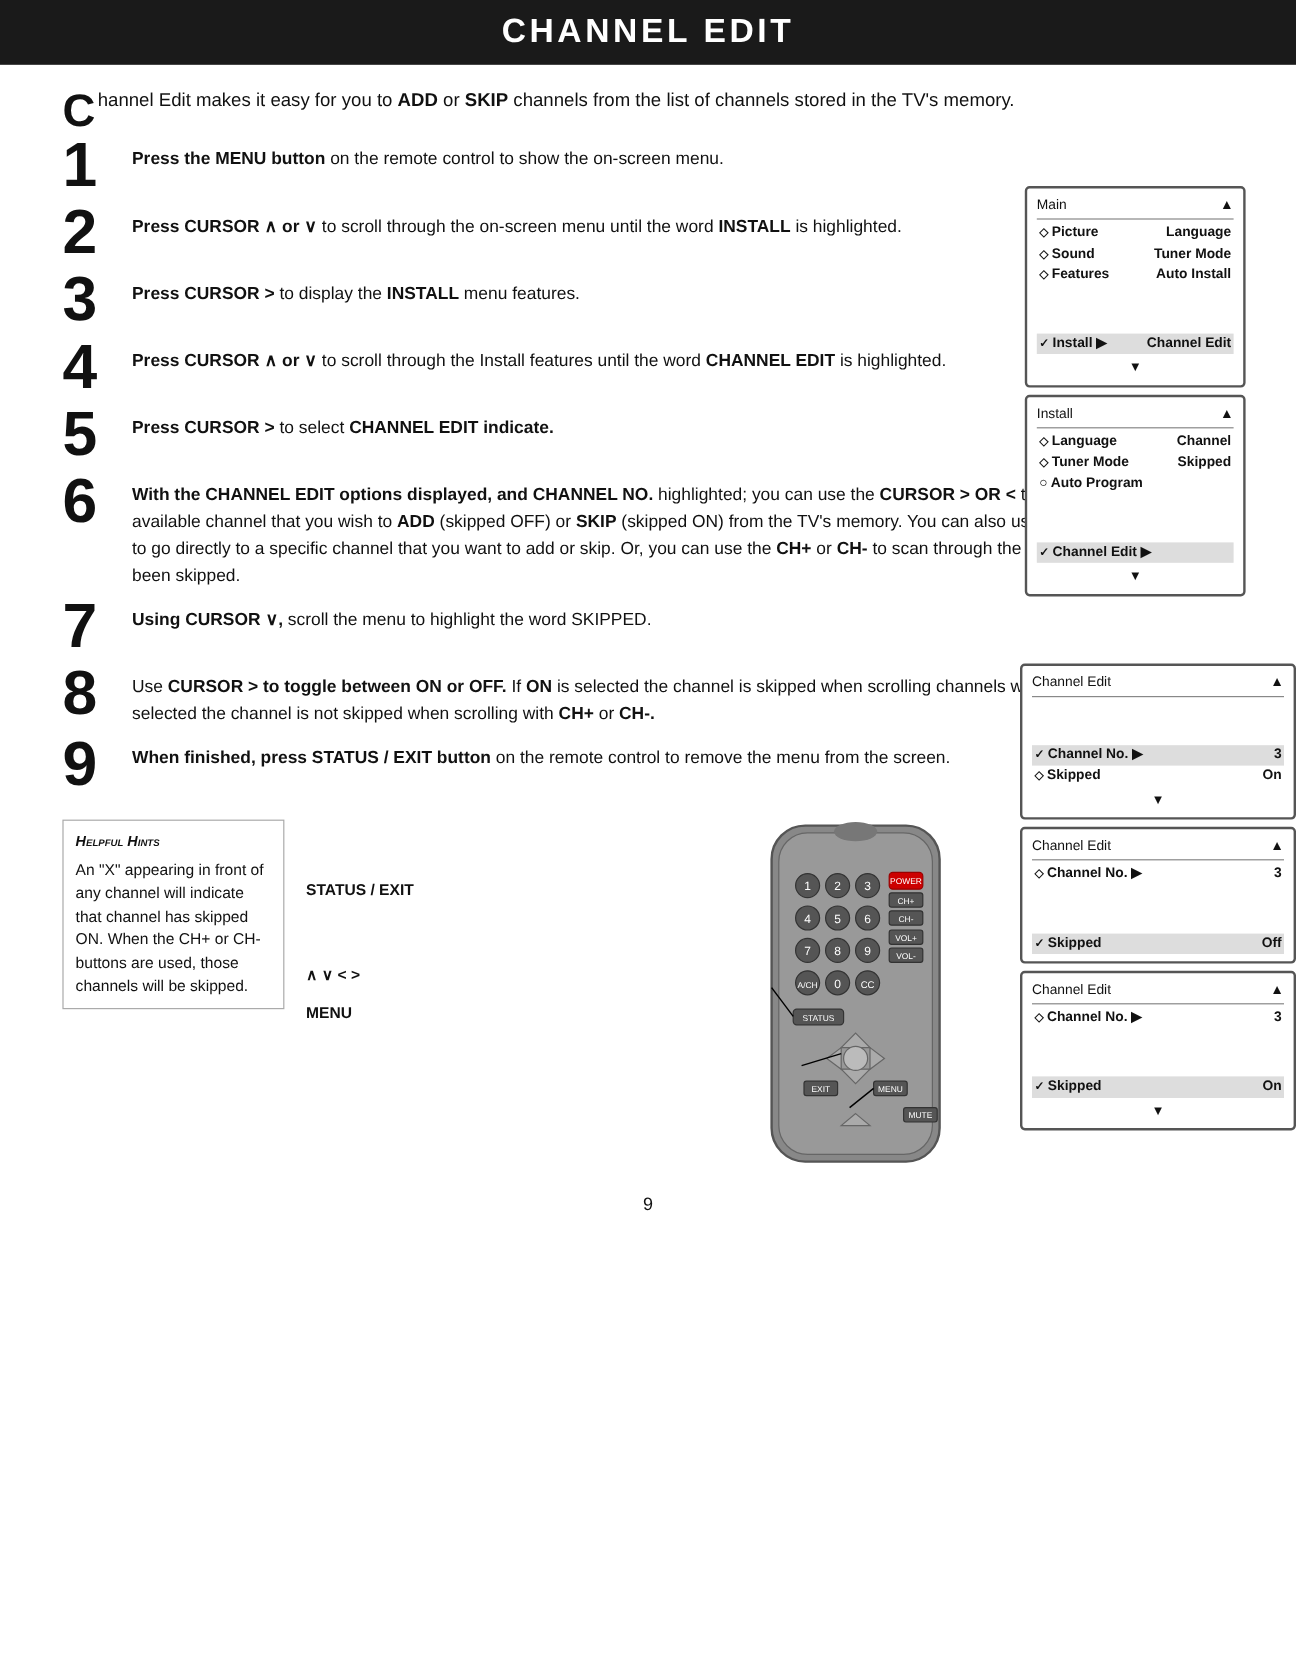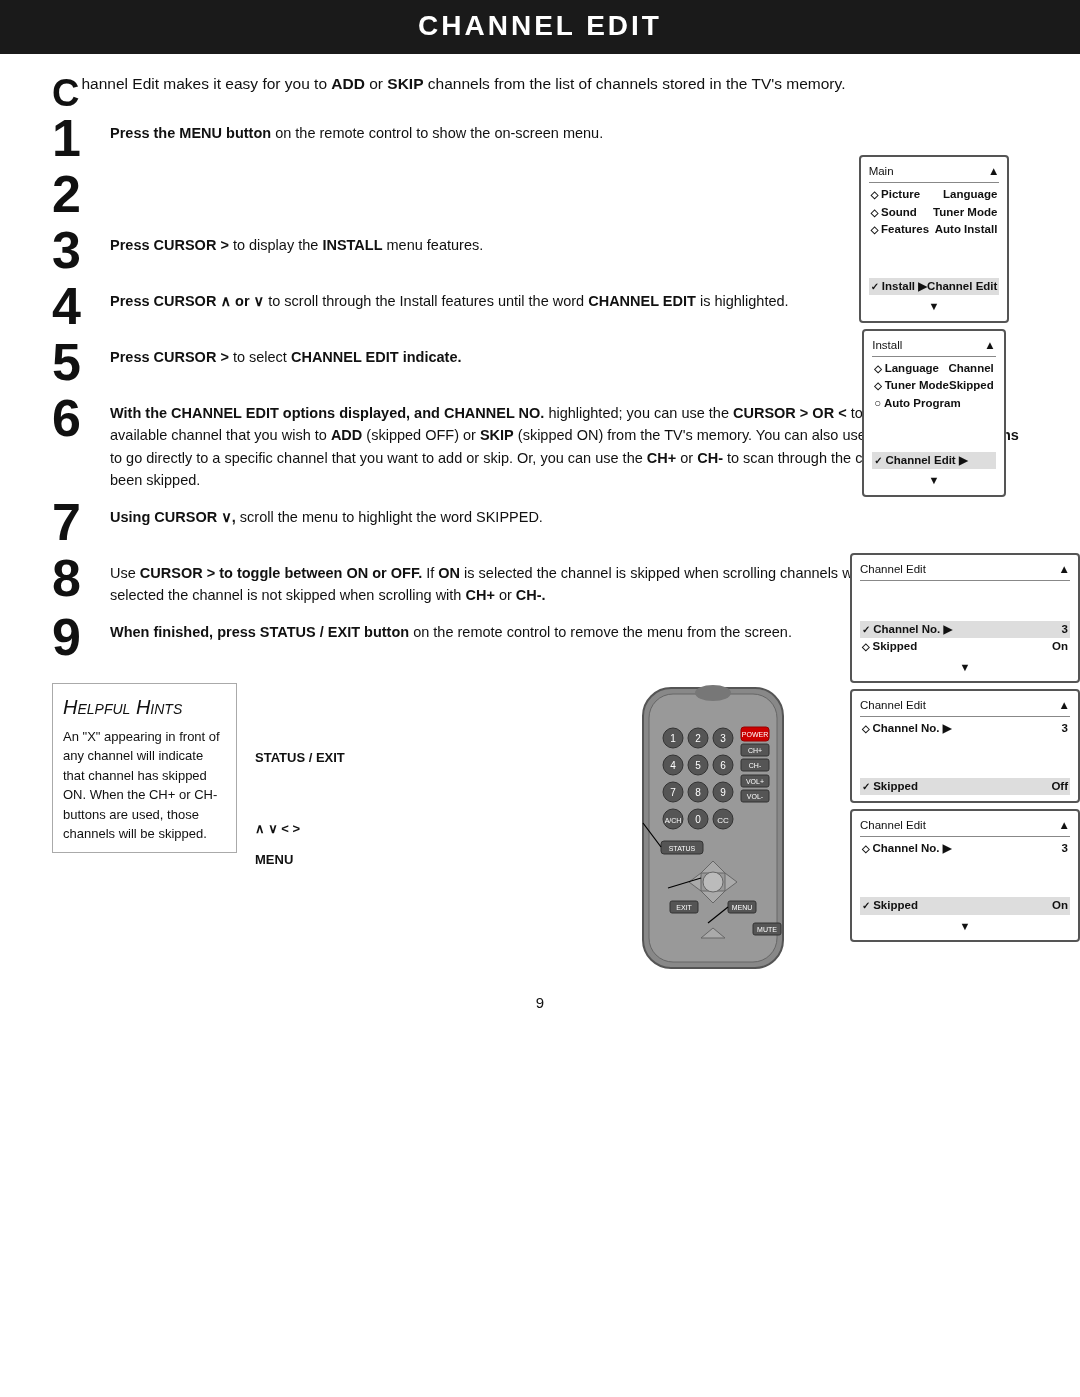--- a/index.html
+++ b/index.html
@@ -68,25 +68,24 @@
       line-height: 1.55;
       padding-top: 4px;
     }
     .step-content b { font-weight: bold; }
 
     
     .right-panel {
       position: absolute;
       top: 155px;
       right: 42px;
-      width: 208px;
+      width: 184px;
       display: flex;
       flex-direction: column;
       gap: 6px;
-      align-items: center;
     }
 
     .screen-box {
       border: 2px solid #555;
       border-radius: 4px;
       padding: 6px 8px;
       background: #fff;
       font-size: 11.5px;
       line-height: 1.5;
     }
@@ -125,22 +124,22 @@
     
     .helpful-hints {
       width: 185px;
       border: 1.5px solid #aaa;
       padding: 8px 10px;
       font-size: 13px;
       line-height: 1.5;
       margin-top: 0;
     }
     .helpful-hints .hint-title {
-      font-size: 20px;
-      font-weight: normal;
+      font-size: 12px;
+      font-weight: bold;
       margin-bottom: 5px;
       font-style: italic;
     }
     .helpful-hints .hint-title span.h-cap {
       font-variant: small-caps;
     }
 
     
     .remote-area {
       flex: 1;
@@ -218,20 +217,21 @@
     </div>
   </div>
 
 <div class="steps" id="steps-container">
     <div class="step">
     <div class="step-number">1</div>
     <div class="step-content"><b>Press the MENU button</b> on the remote control to show the on-screen menu.</div>
   </div>
     <div class="step">
     <div class="step-number">2</div>
+    <div class="step-content"><b>Press CURSOR ∧ or ∨</b> to scroll through the on-screen menu until the word <b>INSTALL</b> is highlighted.</div>
   </div>
     <div class="step">
     <div class="step-number">3</div>
     <div class="step-content"><b>Press CURSOR &gt;</b> to display the <b>INSTALL</b> menu features.</div>
   </div>
     <div class="step">
     <div class="step-number">4</div>
     <div class="step-content"><b>Press CURSOR ∧ or ∨</b> to scroll through the Install features until the word <b>CHANNEL EDIT</b> is highlighted.</div>
   </div>
     <div class="step">
@@ -259,21 +259,21 @@
 <div style="position:relative; padding: 0 52px; margin-top: 10px;">
   <div style="display:flex; align-items:flex-start; gap: 0;">
 
     <div class="helpful-hints">
       <div class="hint-title"><span class="h-cap">Helpful Hints</span></div>
       <div>An "X" appearing in front of any channel will indicate that channel has skipped ON. When the CH+ or CH- buttons are used, those channels will be skipped.</div>
     </div>
 
     <div class="remote-area" style="flex:1; position:relative; min-height:290px;">
 
-      <div style="position:absolute; left:18px; top:68px; font-size:13px; font-weight:bold; line-height:1;">
+      <div style="position:absolute; left:18px; top:52px; font-size:13px; font-weight:bold; line-height:1;">
         <span>STATUS / EXIT</span>
         <div style="margin-top:58px;">∧ ∨ &lt; &gt;</div>
         <div style="margin-top:18px;">MENU</div>
       </div>
 
       <div style="margin-left:160px; margin-top:0;">
         <svg width="200" height="290" viewBox="0 0 200 290" xmlns="http://www.w3.org/2000/svg">
 
           <rect x="30" y="5" width="140" height="280" rx="28" ry="28" fill="#888" stroke="#555" stroke-width="2"></rect>
           <rect x="36" y="11" width="128" height="268" rx="24" ry="24" fill="#999" stroke="#666" stroke-width="1"></rect>

